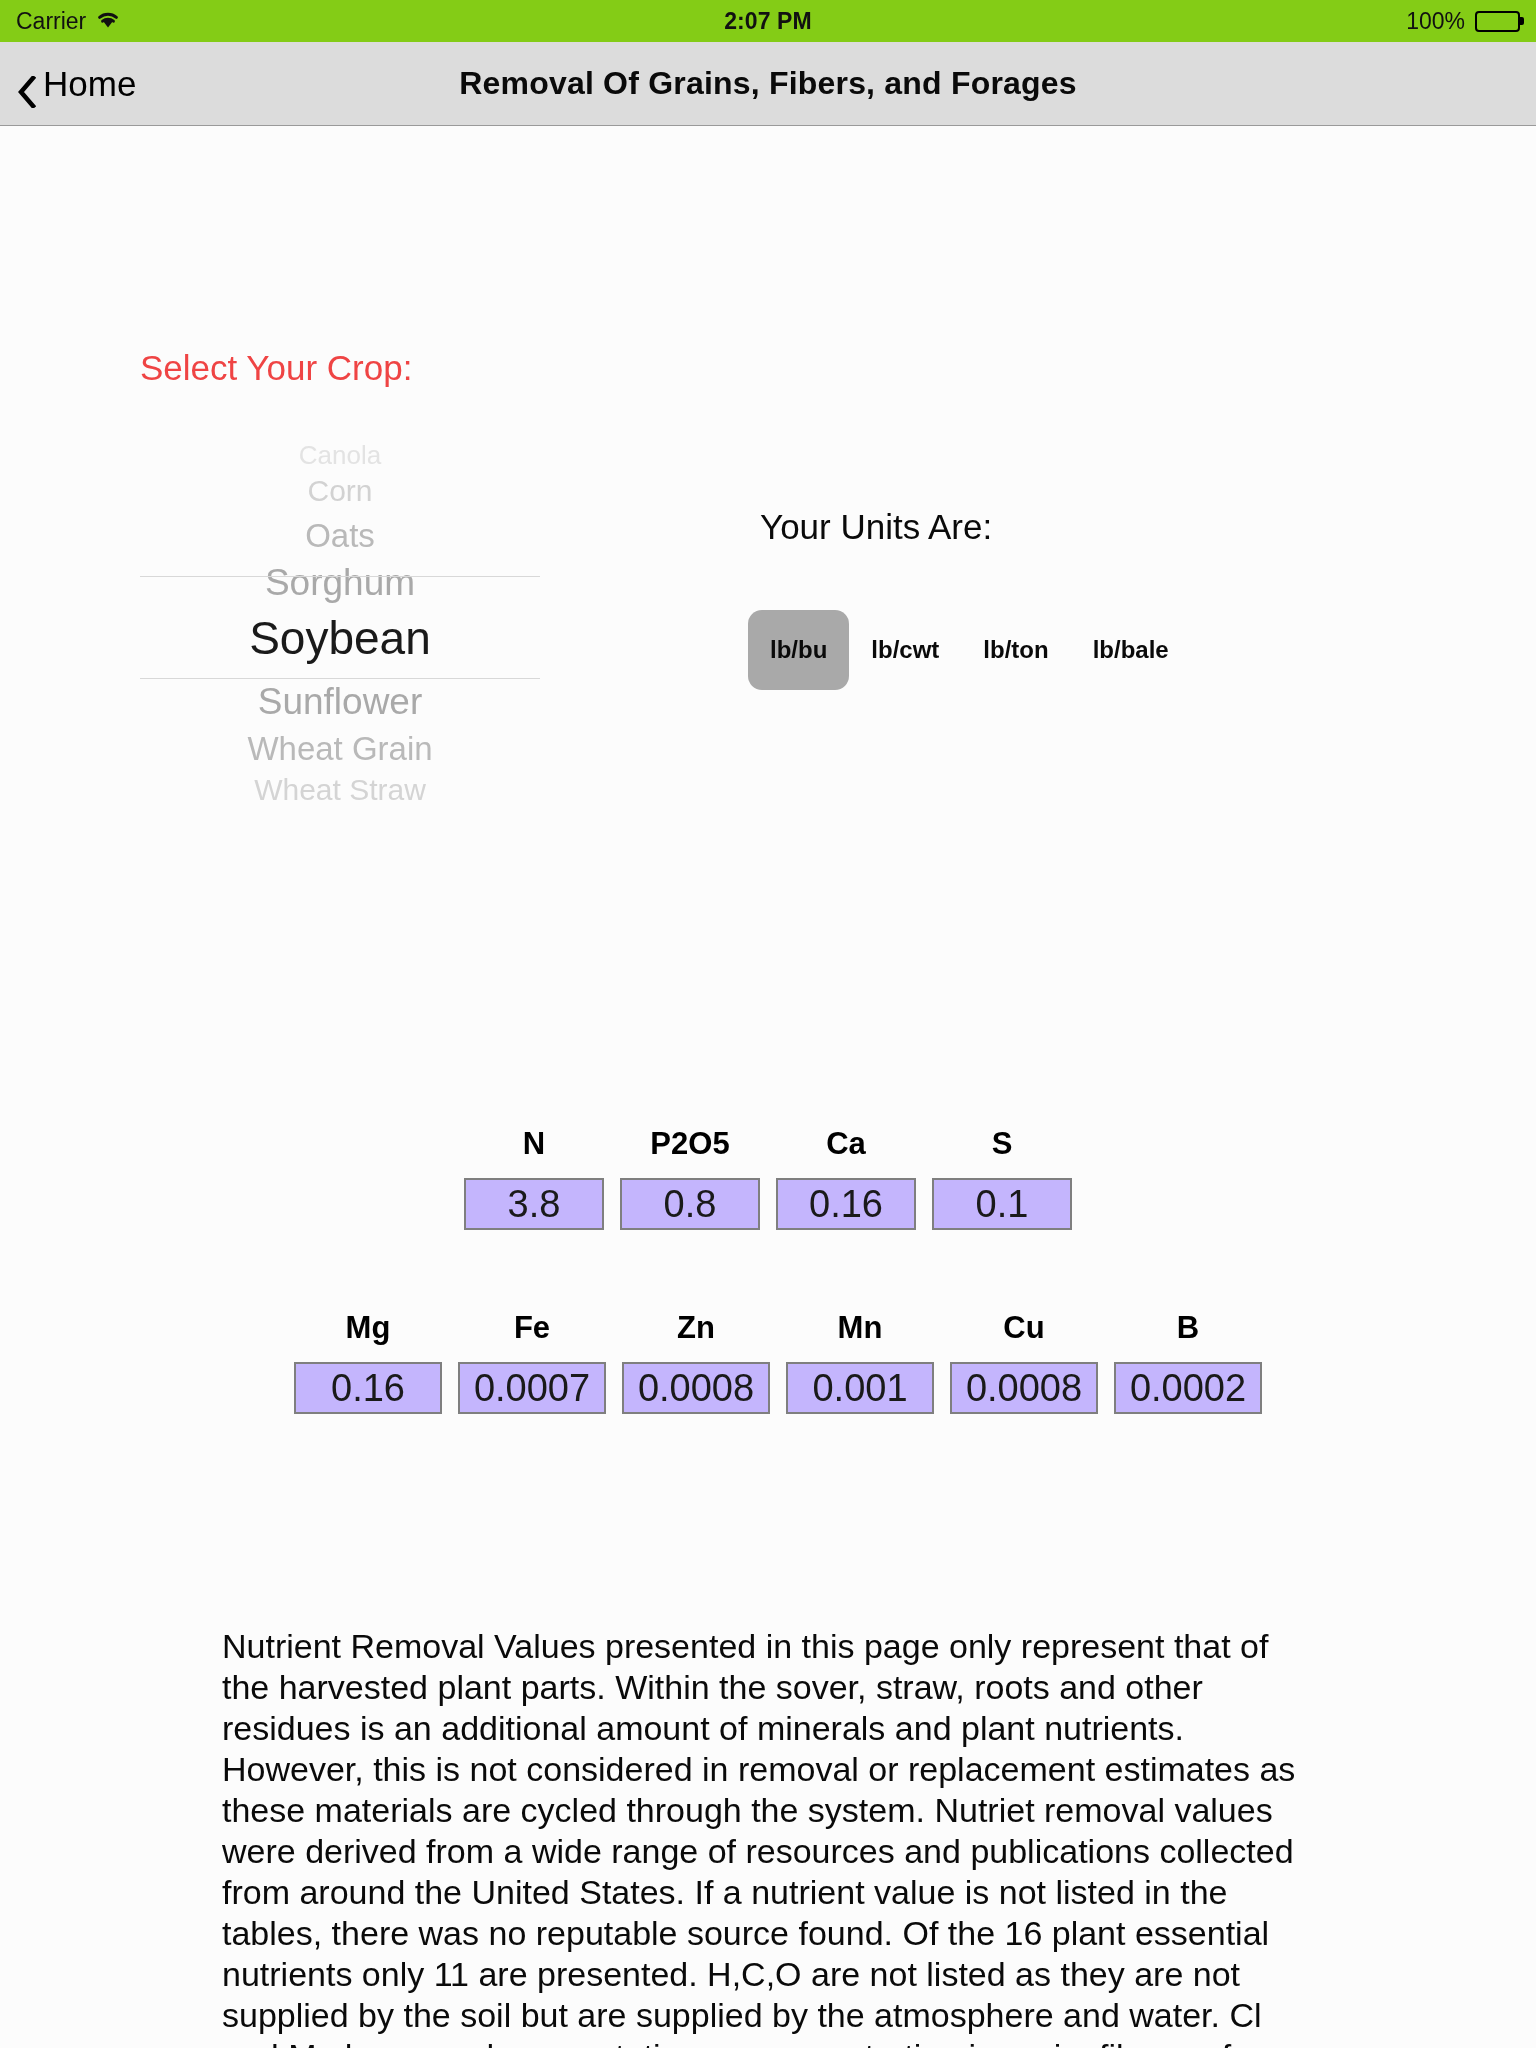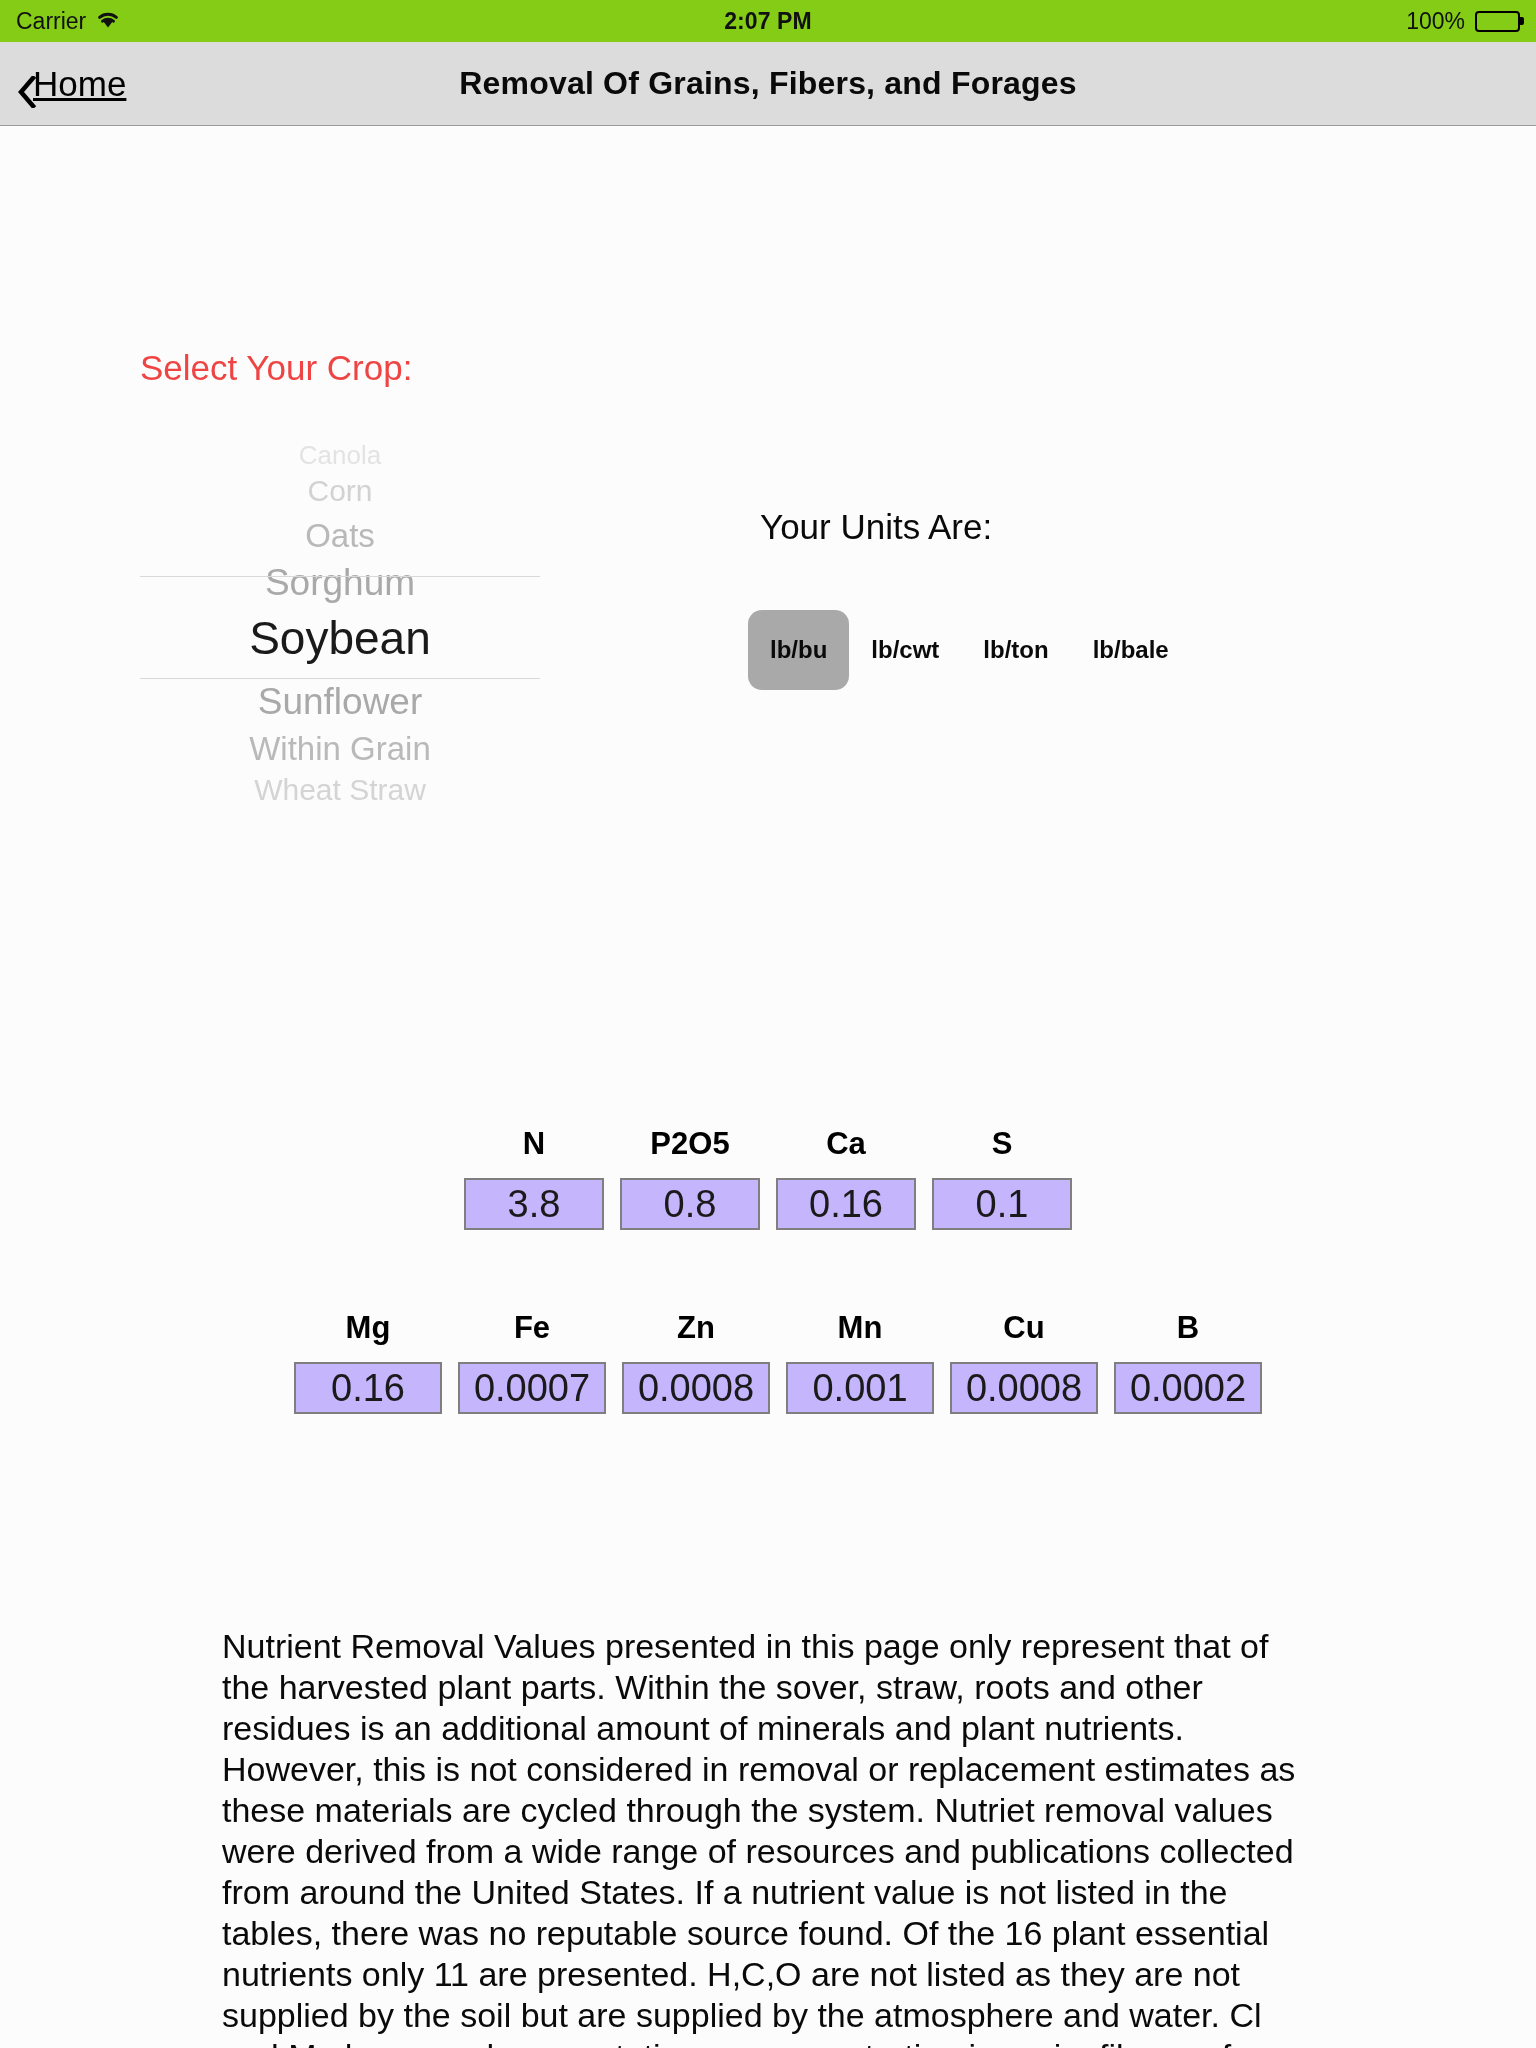--- a/index.html
+++ b/index.html
@@ -78,25 +78,25 @@
     background: #dcdcdc;
     border-bottom: 1px solid #9a9a9a;
     display: flex;
     align-items: center;
     position: relative;
     padding: 0 18px;
   }
   .nav-back {
     display: flex;
     align-items: center;
+    gap: 10px;
     font-size: 35px;
     color: #000;
     cursor: pointer;
     z-index: 2;
-    text-decoration: underline;
   }
   .chevron-left {
     display: block;
     width: 15px; height: 15px;
   }
   .nav-title {
     position: absolute;
     left: 0; right: 0;
     text-align: center;
     font-size: 32px;
@@ -287,21 +287,21 @@
 
     <div class="crop-label">Select Your Crop:</div>
 
     <div class="picker">
       <div class="picker-row pr-0">Canola</div>
       <div class="picker-row pr-1">Corn</div>
       <div class="picker-row pr-2">Oats</div>
       <div class="picker-row pr-3">Sorghum</div>
       <div class="picker-row pr-sel">Soybean</div>
       <div class="picker-row pr-5">Sunflower</div>
-      <div class="picker-row pr-6">Within Grain</div>
+      <div class="picker-row pr-6">Wheat Grain</div>
       <div class="picker-row pr-7">Wheat Straw</div>
 
       <div class="picker-line top"></div>
       <div class="picker-line bottom"></div>
     </div>
 
     <div class="units-label">Your Units Are:</div>
     <div class="segmented">
       <div class="seg selected">lb/bu</div>
       <div class="seg">lb/cwt</div>

